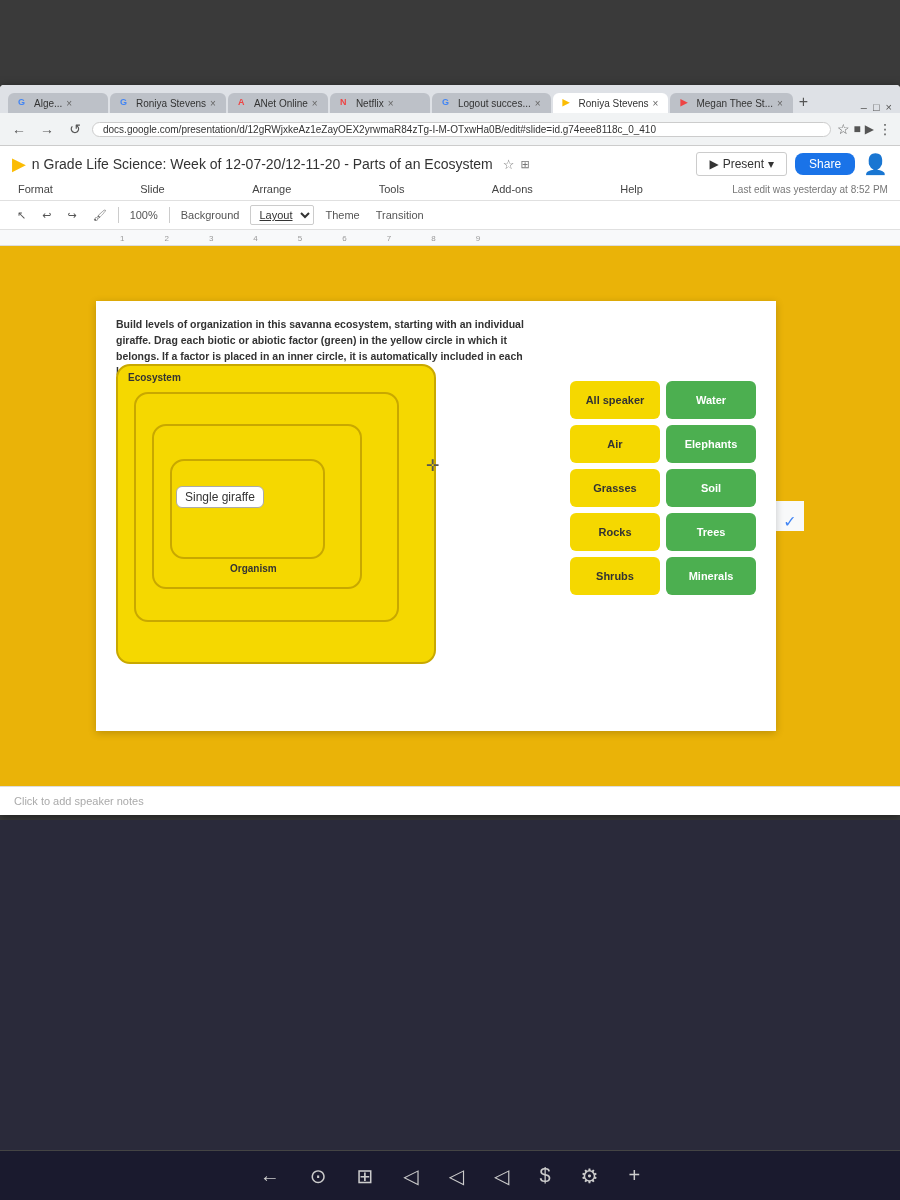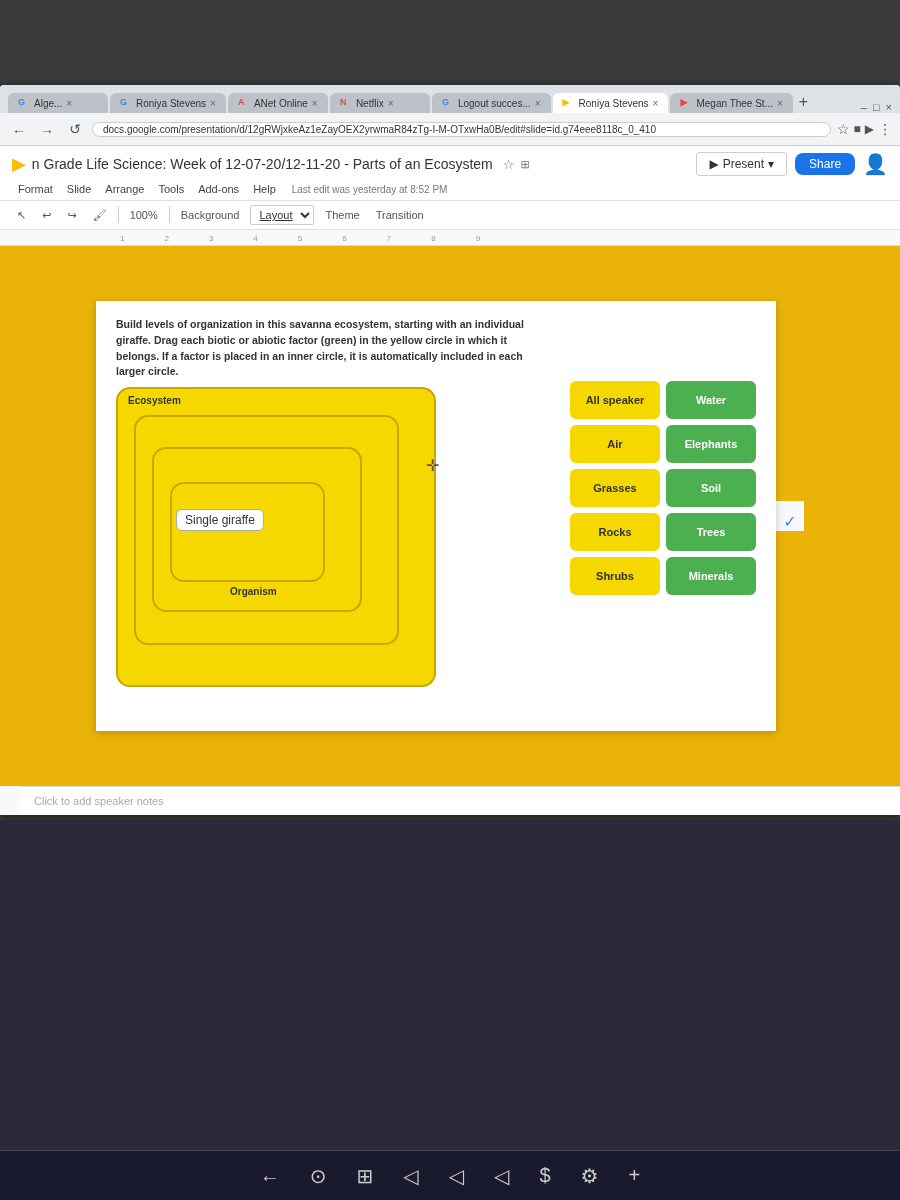--- a/index.html
+++ b/index.html
@@ -181,25 +181,26 @@
       border: none;
       border-radius: 8px;
       padding: 4px 14px;
       font-size: 12px;
       color: #fff;
       cursor: pointer;
     }
 
     .slides-menu-row {
       display: flex;
-      gap: 2px;
+      gap: 16px;
       align-items: center;
       font-size: 11px;
       color: #444;
       margin-bottom: 2px;
+      justify-content: space-between;
     }
 
     .slides-menu-item {
       padding: 3px 6px;
       cursor: pointer;
       border-radius: 3px;
     }
 
     .last-edit {
       font-size: 10px;
@@ -308,21 +309,21 @@
       font-weight: bold;
       line-height: 1.5;
       margin-bottom: 14px;
       max-width: 420px;
     }
 
     
     .ecosystem-container {
       position: absolute;
       left: 20px;
-      top: 86px;
+      top: 63px;
       width: 320px;
       height: 300px;
     }
 
     .eco-box {
       position: absolute;
       border-radius: 14px;
     }
 
     .eco-ecosystem {
@@ -420,21 +421,20 @@
     .item-chip.yellow { background: #f5d800; color: #333; }
     .item-chip.green { background: #4caf50; color: #fff; }
 
     
     .speaker-notes {
       background: #fff;
       border-top: 1px solid #ddd;
       padding: 8px 14px;
       font-size: 11px;
       color: #aaa;
-      margin-left: 20px;
     }
 
     
     .slide-side-right {
       width: 28px;
       display: flex;
       flex-direction: column;
       align-items: center;
       gap: 8px;
       padding-top: 10px;

